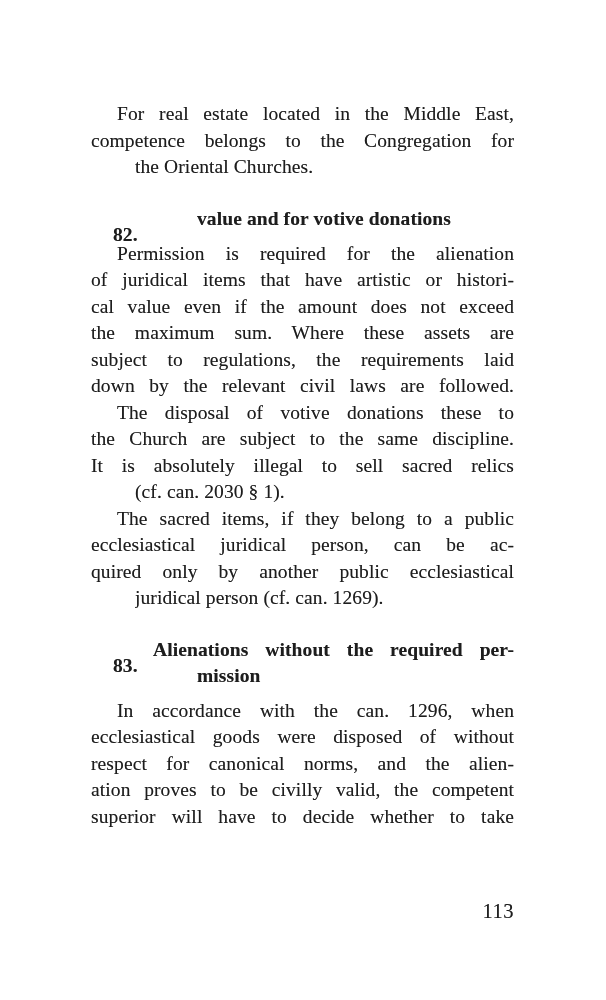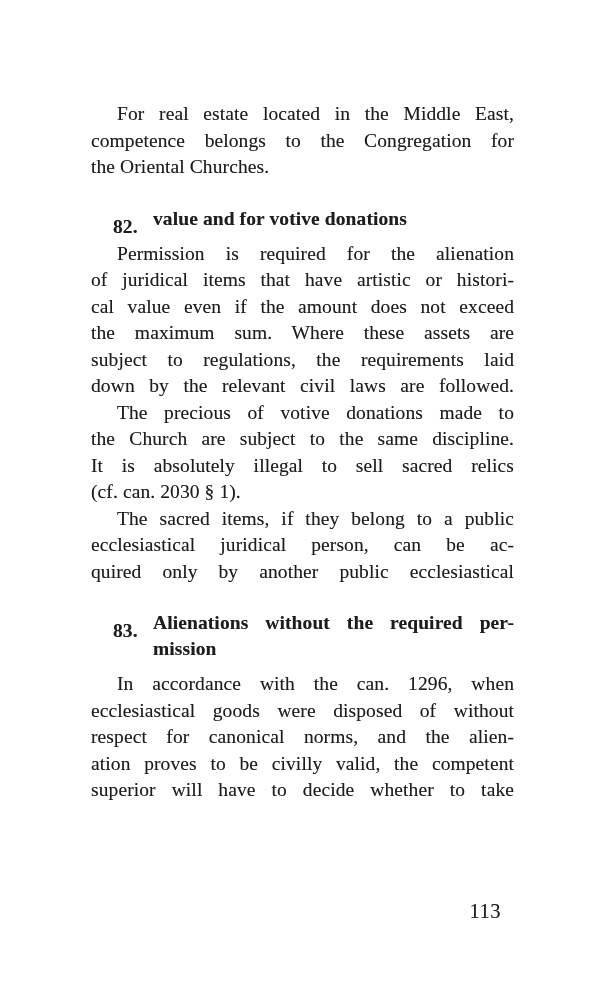--- a/index.html
+++ b/index.html
@@ -28,39 +28,39 @@
   }
   section { margin: 0; padding: 0; }
   .line {
     text-align: justify;
     text-align-last: justify;
     line-height: 26.5px;
     height: 26.5px;
     overflow: hidden;
     white-space: normal;
   }
-  .line.last { text-align-last: left; }
+  .line.last { text-align-last: left; margin-left: 44px; }
   .paragraph .line.first { padding-left: 26px; }
   .heading {
     position: relative;
     padding-left: 62px;
     margin: 25px 0 9px 0;
     font-weight: bold;
   }
   .heading .line { line-height: 26px; height: 26px; }
   .heading .hnum {
     position: absolute;
     left: 22px;
-    top: 8px;
+    top: 16px;
     line-height: 26px;
     font-weight: bold;
   }
   .folio {
     position: absolute;
-    left: 78px;
+    left: 91px;
     top: 900px;
     width: 423px;
     text-align: right;
     font-size: 20.5px;
     letter-spacing: 0.5px;
     text-shadow: 0 0 0.6px rgba(25,25,25,0.45);
   }
 </style>
 </head>
 <body>
@@ -78,29 +78,30 @@
       </section>
       <section class="paragraph">
         <div class="line first">Permission is required for the alienation</div>
         <div class="line">of juridical items that have artistic or histori-</div>
         <div class="line">cal value even if the amount does not exceed</div>
         <div class="line">the maximum sum. Where these assets are</div>
         <div class="line">subject to regulations, the requirements laid</div>
         <div class="line">down by the relevant civil laws are followed.</div>
       </section>
       <section class="paragraph">
-        <div class="line first">The precious of votive donations made to</div>
+        <div class="line first">The disposal of votive donations these to</div>
         <div class="line">the Church are subject to the same discipline.</div>
         <div class="line">It is absolutely illegal to sell sacred relics</div>
         <div class="line last">(cf. can. 2030 § 1).</div>
       </section>
       <section class="paragraph">
         <div class="line first">The sacred items, if they belong to a public</div>
         <div class="line">ecclesiastical juridical person, can be ac-</div>
         <div class="line">quired only by another public ecclesiastical</div>
+        <div class="line last">juridical person (cf. can. 1269).</div>
       </section>
       <section class="heading">
         <span class="hnum">83.</span>
         <div class="line">Alienations without the required per-</div>
         <div class="line last">mission</div>
       </section>
       <section class="paragraph">
         <div class="line first">In accordance with the can. 1296, when</div>
         <div class="line">ecclesiastical goods were disposed of without</div>
         <div class="line">respect for canonical norms, and the alien-</div>

